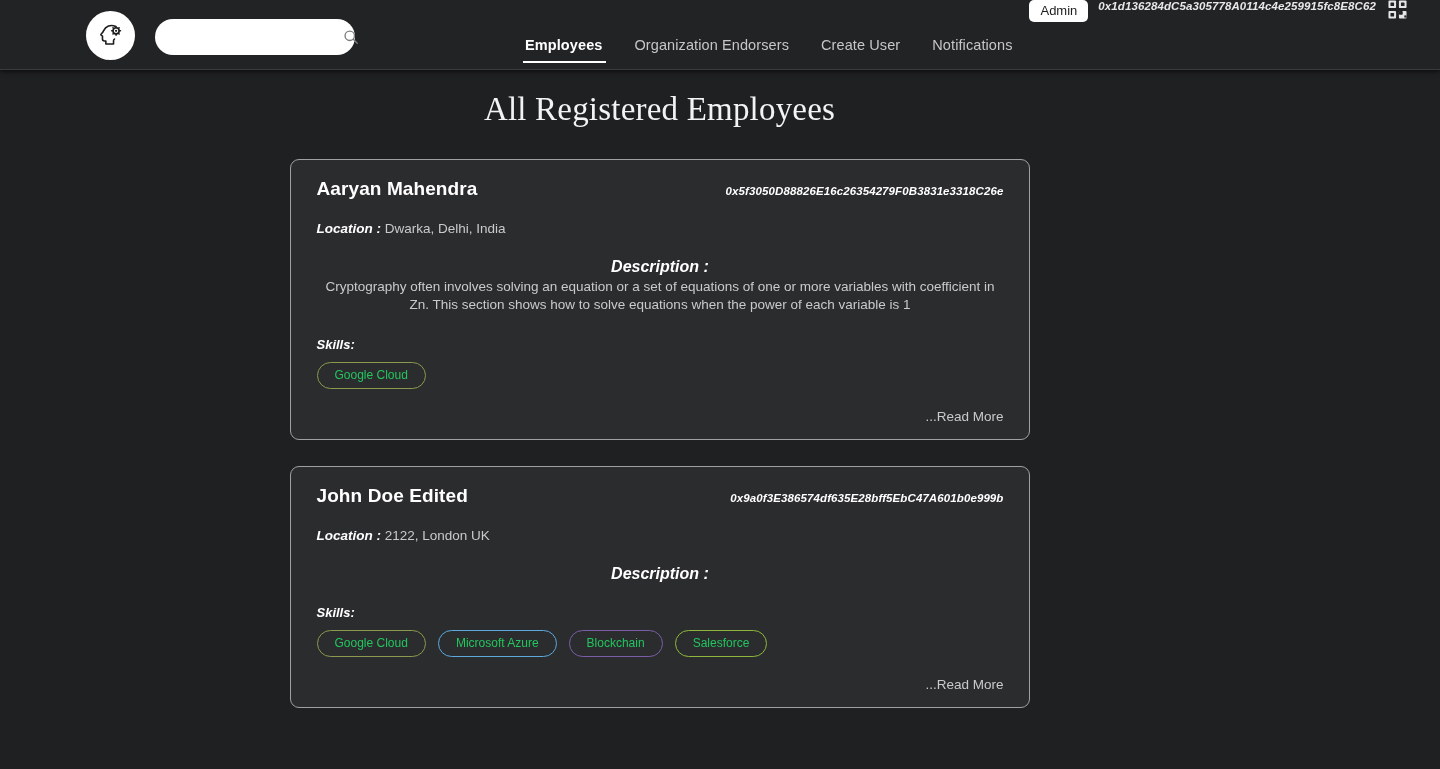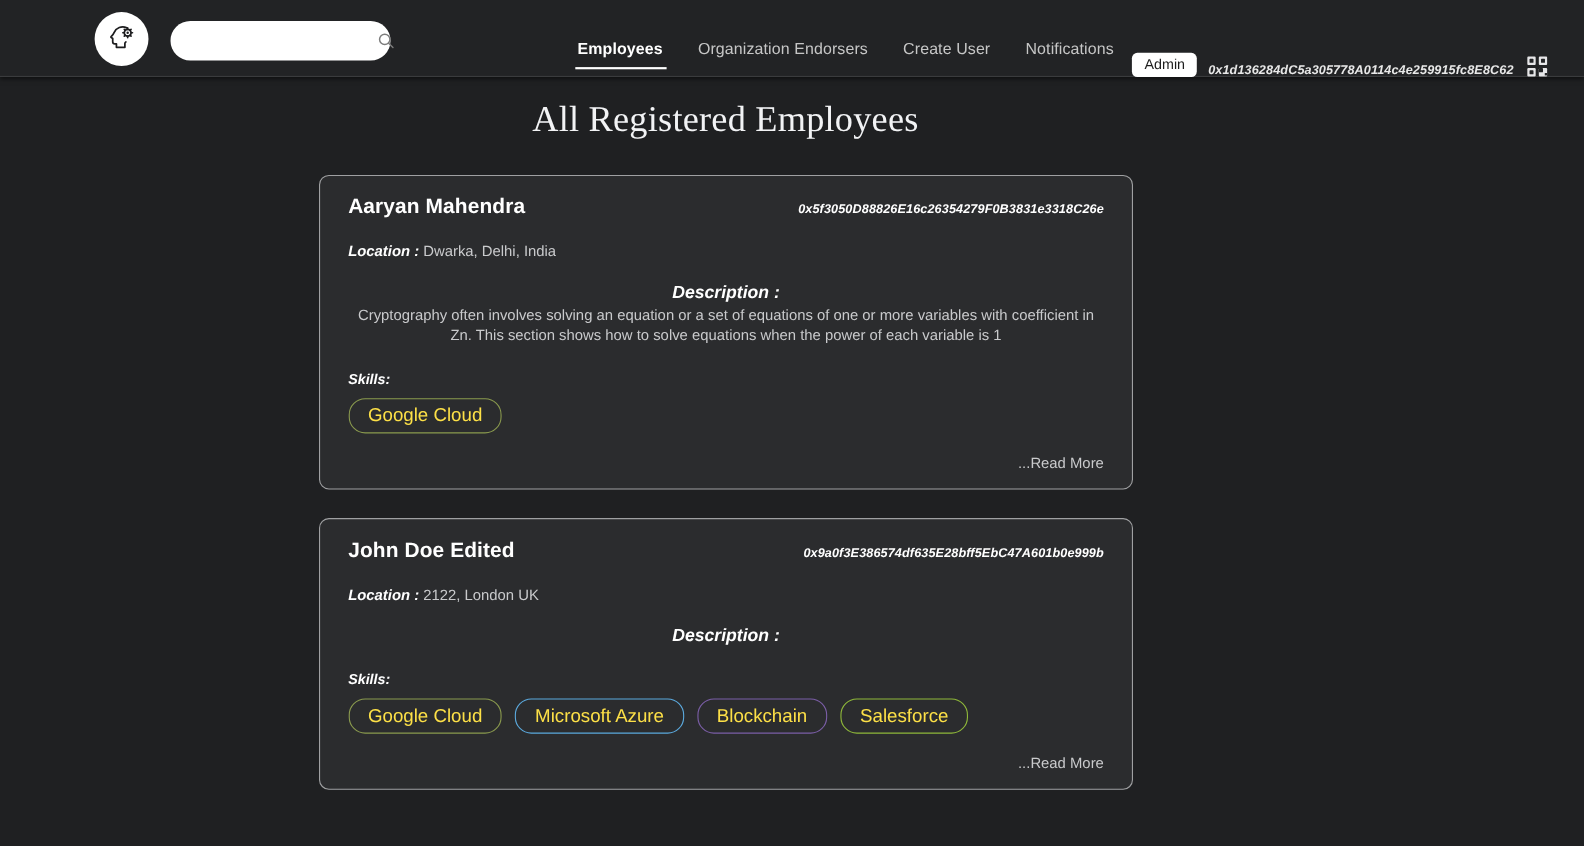--- a/index.html
+++ b/index.html
@@ -94,21 +94,21 @@
     height: 2px;
     background: #ffffff;
   }
 
   .account {
     position: absolute;
     right: 33px;
     top: 0;
     height: 70px;
     display: flex;
-    align-items: flex-end;
+    align-items: flex-start;
     gap: 10px;
   }
   .admin-badge {
     background: #ffffff;
     color: #1d1d1d;
     border-radius: 5px;
     font-size: 13px;
     padding: 4px 11px 5px;
     line-height: 1;
     cursor: pointer;
@@ -197,22 +197,22 @@
   .skills-row {
     margin-top: 10px;
     display: flex;
     flex-wrap: wrap;
     gap: 12px;
   }
   .skill-chip {
     border: 1px solid #8a9a4e;
     border-radius: 15px;
     padding: 6px 17px 7px;
-    font-size: 17px;
-    color: #fde047;
+    font-size: 12px;
+    color: #22c55e;
     line-height: 1;
     background: transparent;
     cursor: pointer;
     white-space: nowrap;
   }
 
   .read-more-row {
     margin-top: 18px;
     text-align: right;
   }

